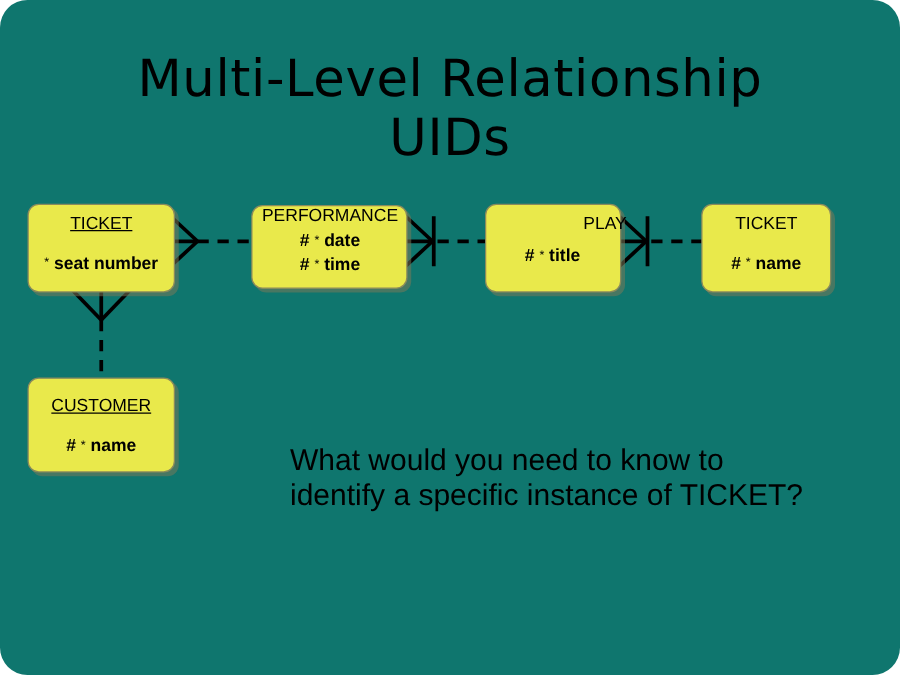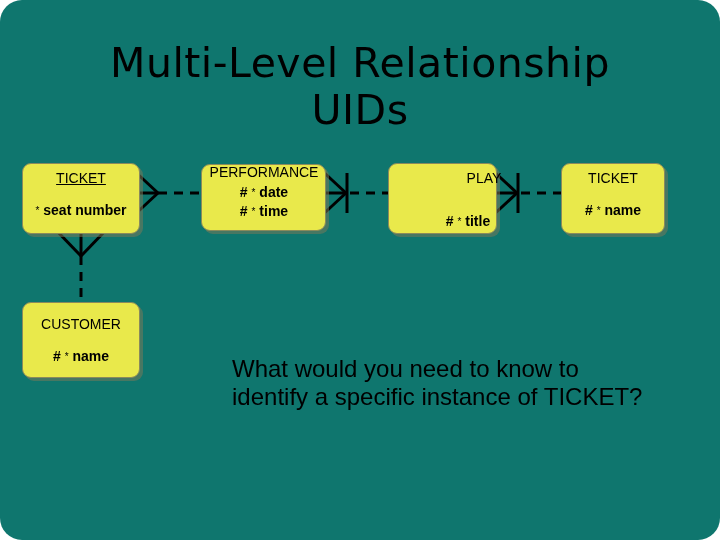--- a/index.html
+++ b/index.html
@@ -75,25 +75,25 @@
   #ent-performance  { left: 201px; top: 164px; width: 125px; height: 67px; }
   #ent-play         { left: 388px; top: 163px; width: 109px; height: 71px; }
   #ent-venue        { left: 561px; top: 163px; width: 104px; height: 71px; }
   #ent-customer     { left: 22px;  top: 302px; width: 118px; height: 76px; }
 
   
   #name-ticket      { left: 81px;  top: 170px; text-decoration: underline; }
   #name-performance { left: 264px; top: 164px; }
   #name-play        { left: 442px; top: 170px; margin-left: 42px; }
   #name-venue       { left: 613px; top: 170px; }
-  #name-customer    { left: 81px;  top: 316px; }
+  #name-customer    { left: 81px;  top: 316px; text-decoration: underline; }
 
   #attr-ticket      { left: 81px;  top: 201px; }
   #attr-performance { left: 264px; top: 183px; }
-  #attr-play        { left: 442px; top: 212px; margin-left: 26px; }
+  #attr-play        { left: 442px; top: 195px; }
   #attr-venue       { left: 613px; top: 201px; }
   #attr-customer    { left: 81px;  top: 347px; }
 
   
   .connector {
     position: absolute;
     z-index: 2;
     overflow: visible;
   }
   #conn-ticket-performance { left: 128px; top: 165px; }

